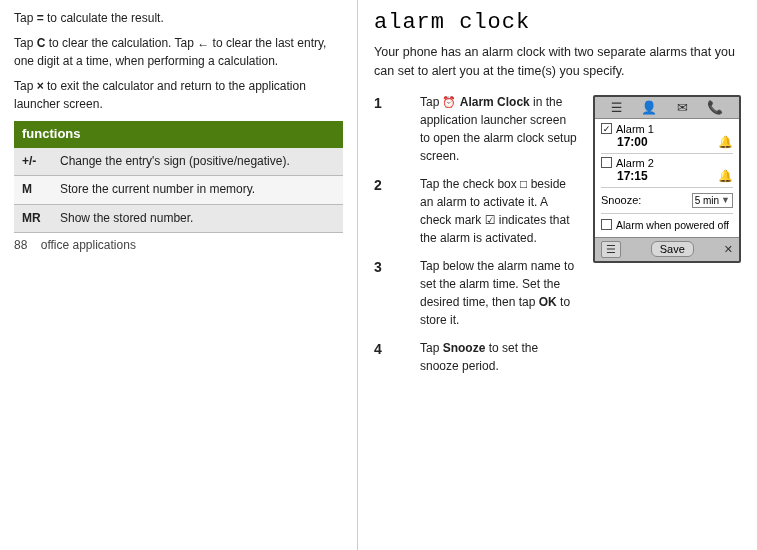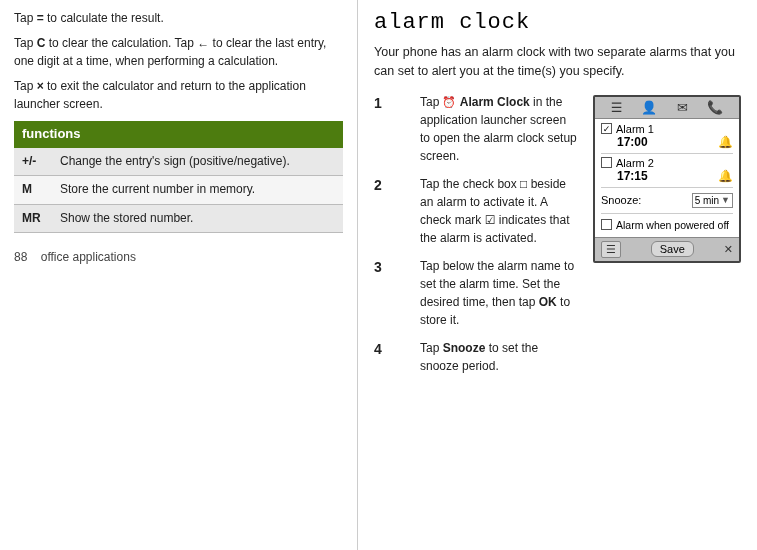--- a/index.html
+++ b/index.html
@@ -64,21 +64,21 @@
       vertical-align: top;
     }
 
     .functions-table td:first-child {
       font-weight: bold;
       width: 38px;
       white-space: nowrap;
     }
 
     .page-footer {
-      margin-top: 16px;
+      margin-top: 4px;
       font-size: 12px;
       color: #444;
     }
 
     
     .right-col {
       flex: 1;
       padding: 10px 16px 10px 16px;
     }
 

